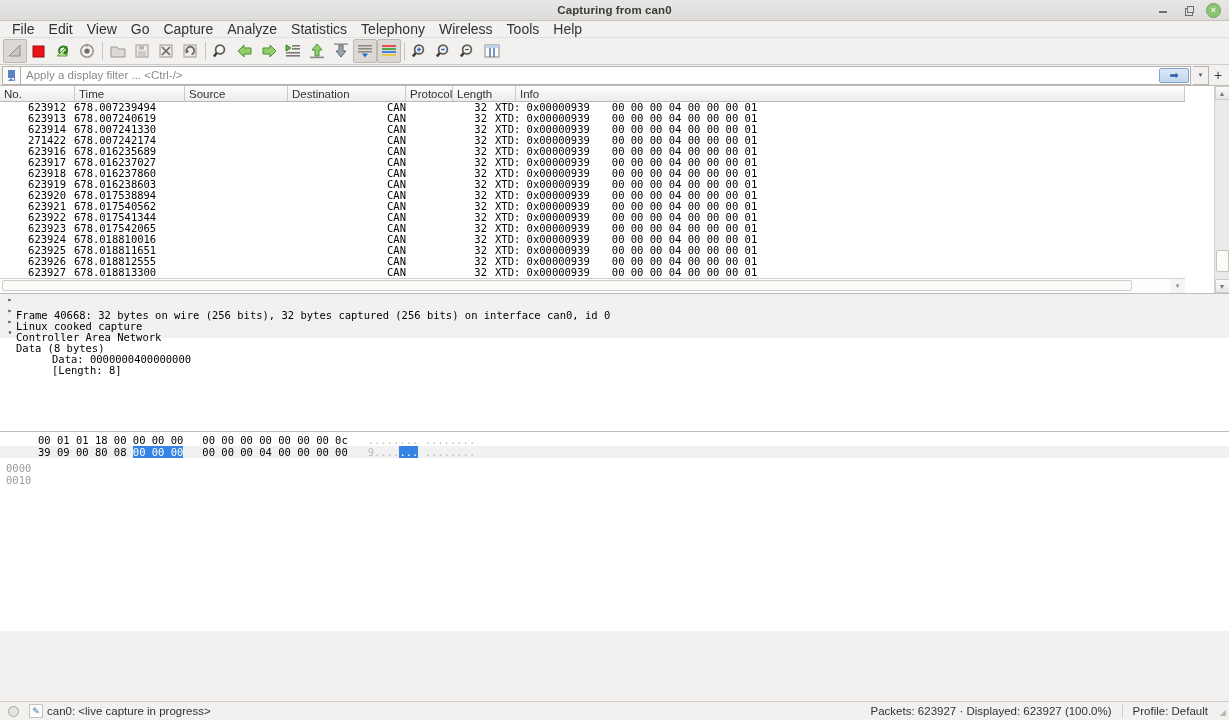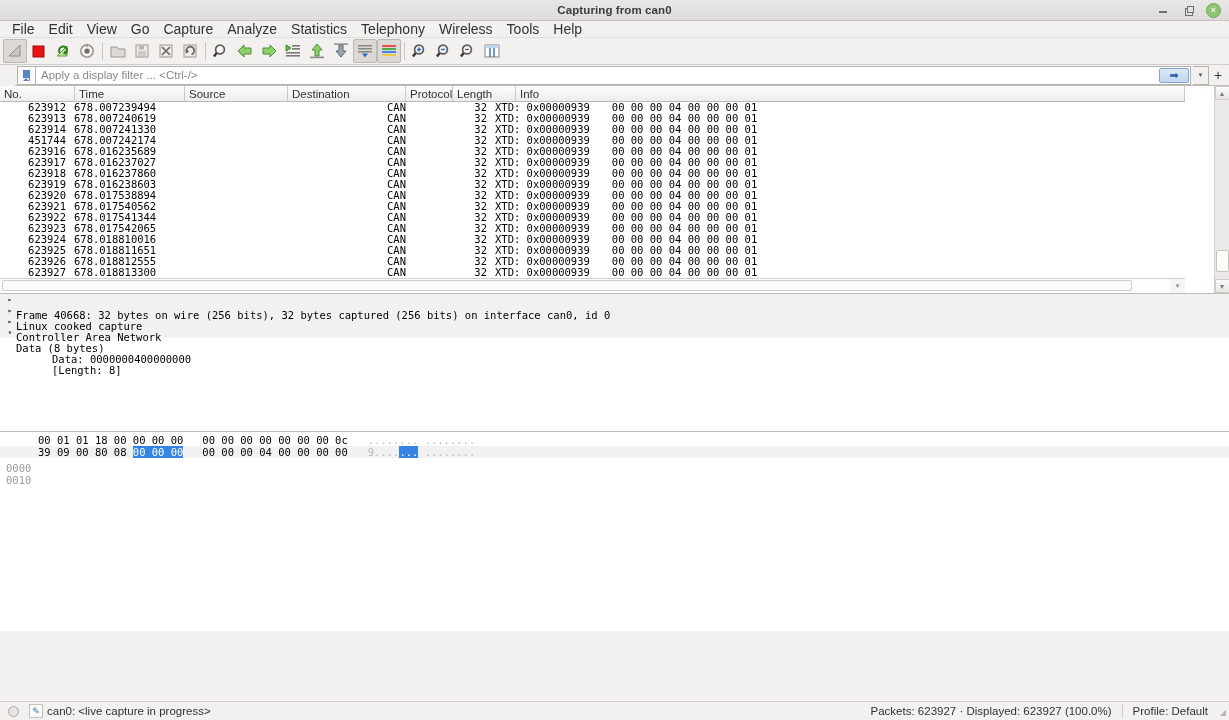--- a/index.html
+++ b/index.html
@@ -66,21 +66,20 @@
   .tb-btn.pressed { background: #dcd9d5; border: 1px solid #bdb9b4; border-radius: 2px; }
   .tb-sep { width: 1px; height: 18px; background: #c9c5c0; margin: 0 3px; }
 
   
   .filterbar {
     height: 21px; flex: 0 0 21px;
     background: #f2f1f0;
     display: flex; align-items: center;
     border-bottom: 1px solid #bfbbb6;
     padding: 0 2px;
-    margin-left: 15px;
   }
   .filter-bookmark {
     width: 18px; height: 19px;
     background: #fbfbfa; border: 1px solid #b6b2ad; border-right: none;
     display: flex; align-items: center; justify-content: center;
   }
   .bookmark-glyph { width: 7px; height: 11px; background: #5b82c4; position: relative; }
   .bookmark-glyph::after { content:""; position:absolute; bottom:0; left:0; border-left:3.5px solid #fbfbfa; border-right:3.5px solid #fbfbfa; border-bottom: 3px solid transparent; }
   .filter-input {
     flex: 1; height: 19px; background: #fff; border: 1px solid #b6b2ad;
@@ -396,21 +395,21 @@
             <div class="prow">
               <span class="c-no">623914</span>
               <span class="c-time">678.007241330</span>
               <span class="c-src"></span>
               <span class="c-dst"></span>
               <span class="c-proto">CAN</span>
               <span class="c-len">32</span>
               <span class="c-info">XTD: 0x00000939<span class="info-hex">00 00 00 04 00 00 00 01</span></span>
             </div>
             <div class="prow">
-              <span class="c-no">451744</span>
+              <span class="c-no">271422</span>
               <span class="c-time">678.007242174</span>
               <span class="c-src"></span>
               <span class="c-dst"></span>
               <span class="c-proto">CAN</span>
               <span class="c-len">32</span>
               <span class="c-info">XTD: 0x00000939<span class="info-hex">00 00 00 04 00 00 00 01</span></span>
             </div>
             <div class="prow">
               <span class="c-no">623916</span>
               <span class="c-time">678.016235689</span>

